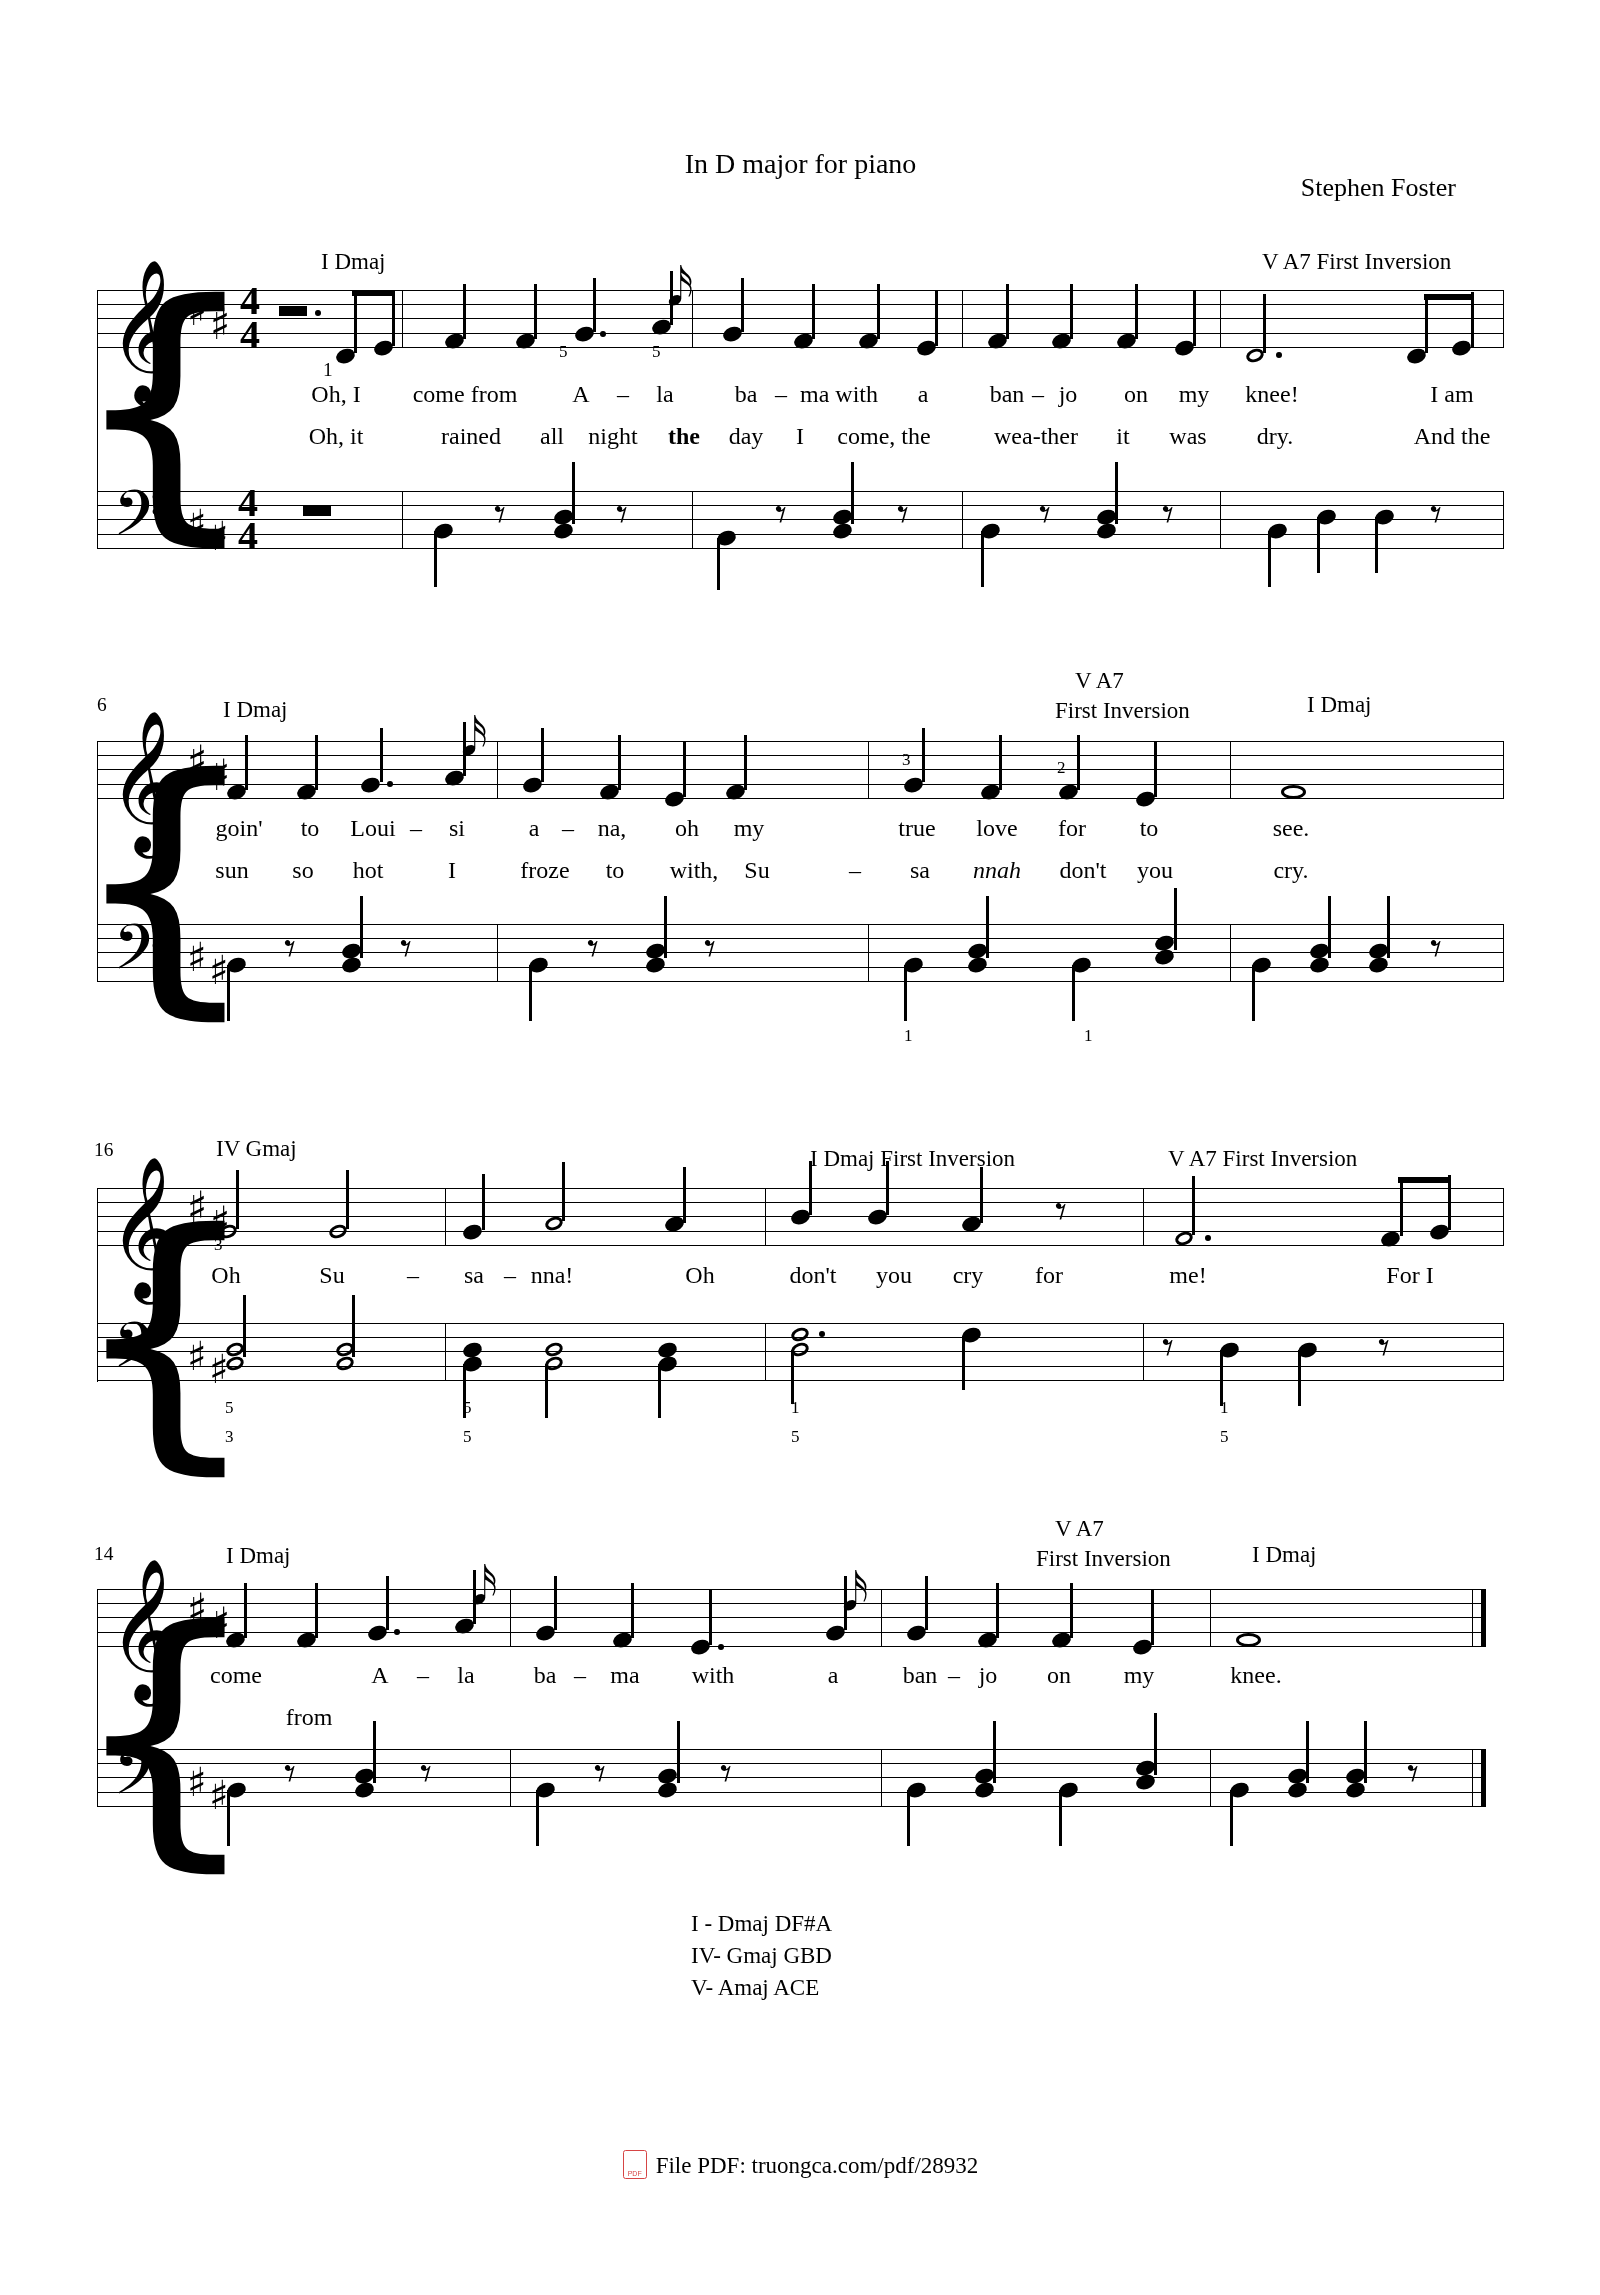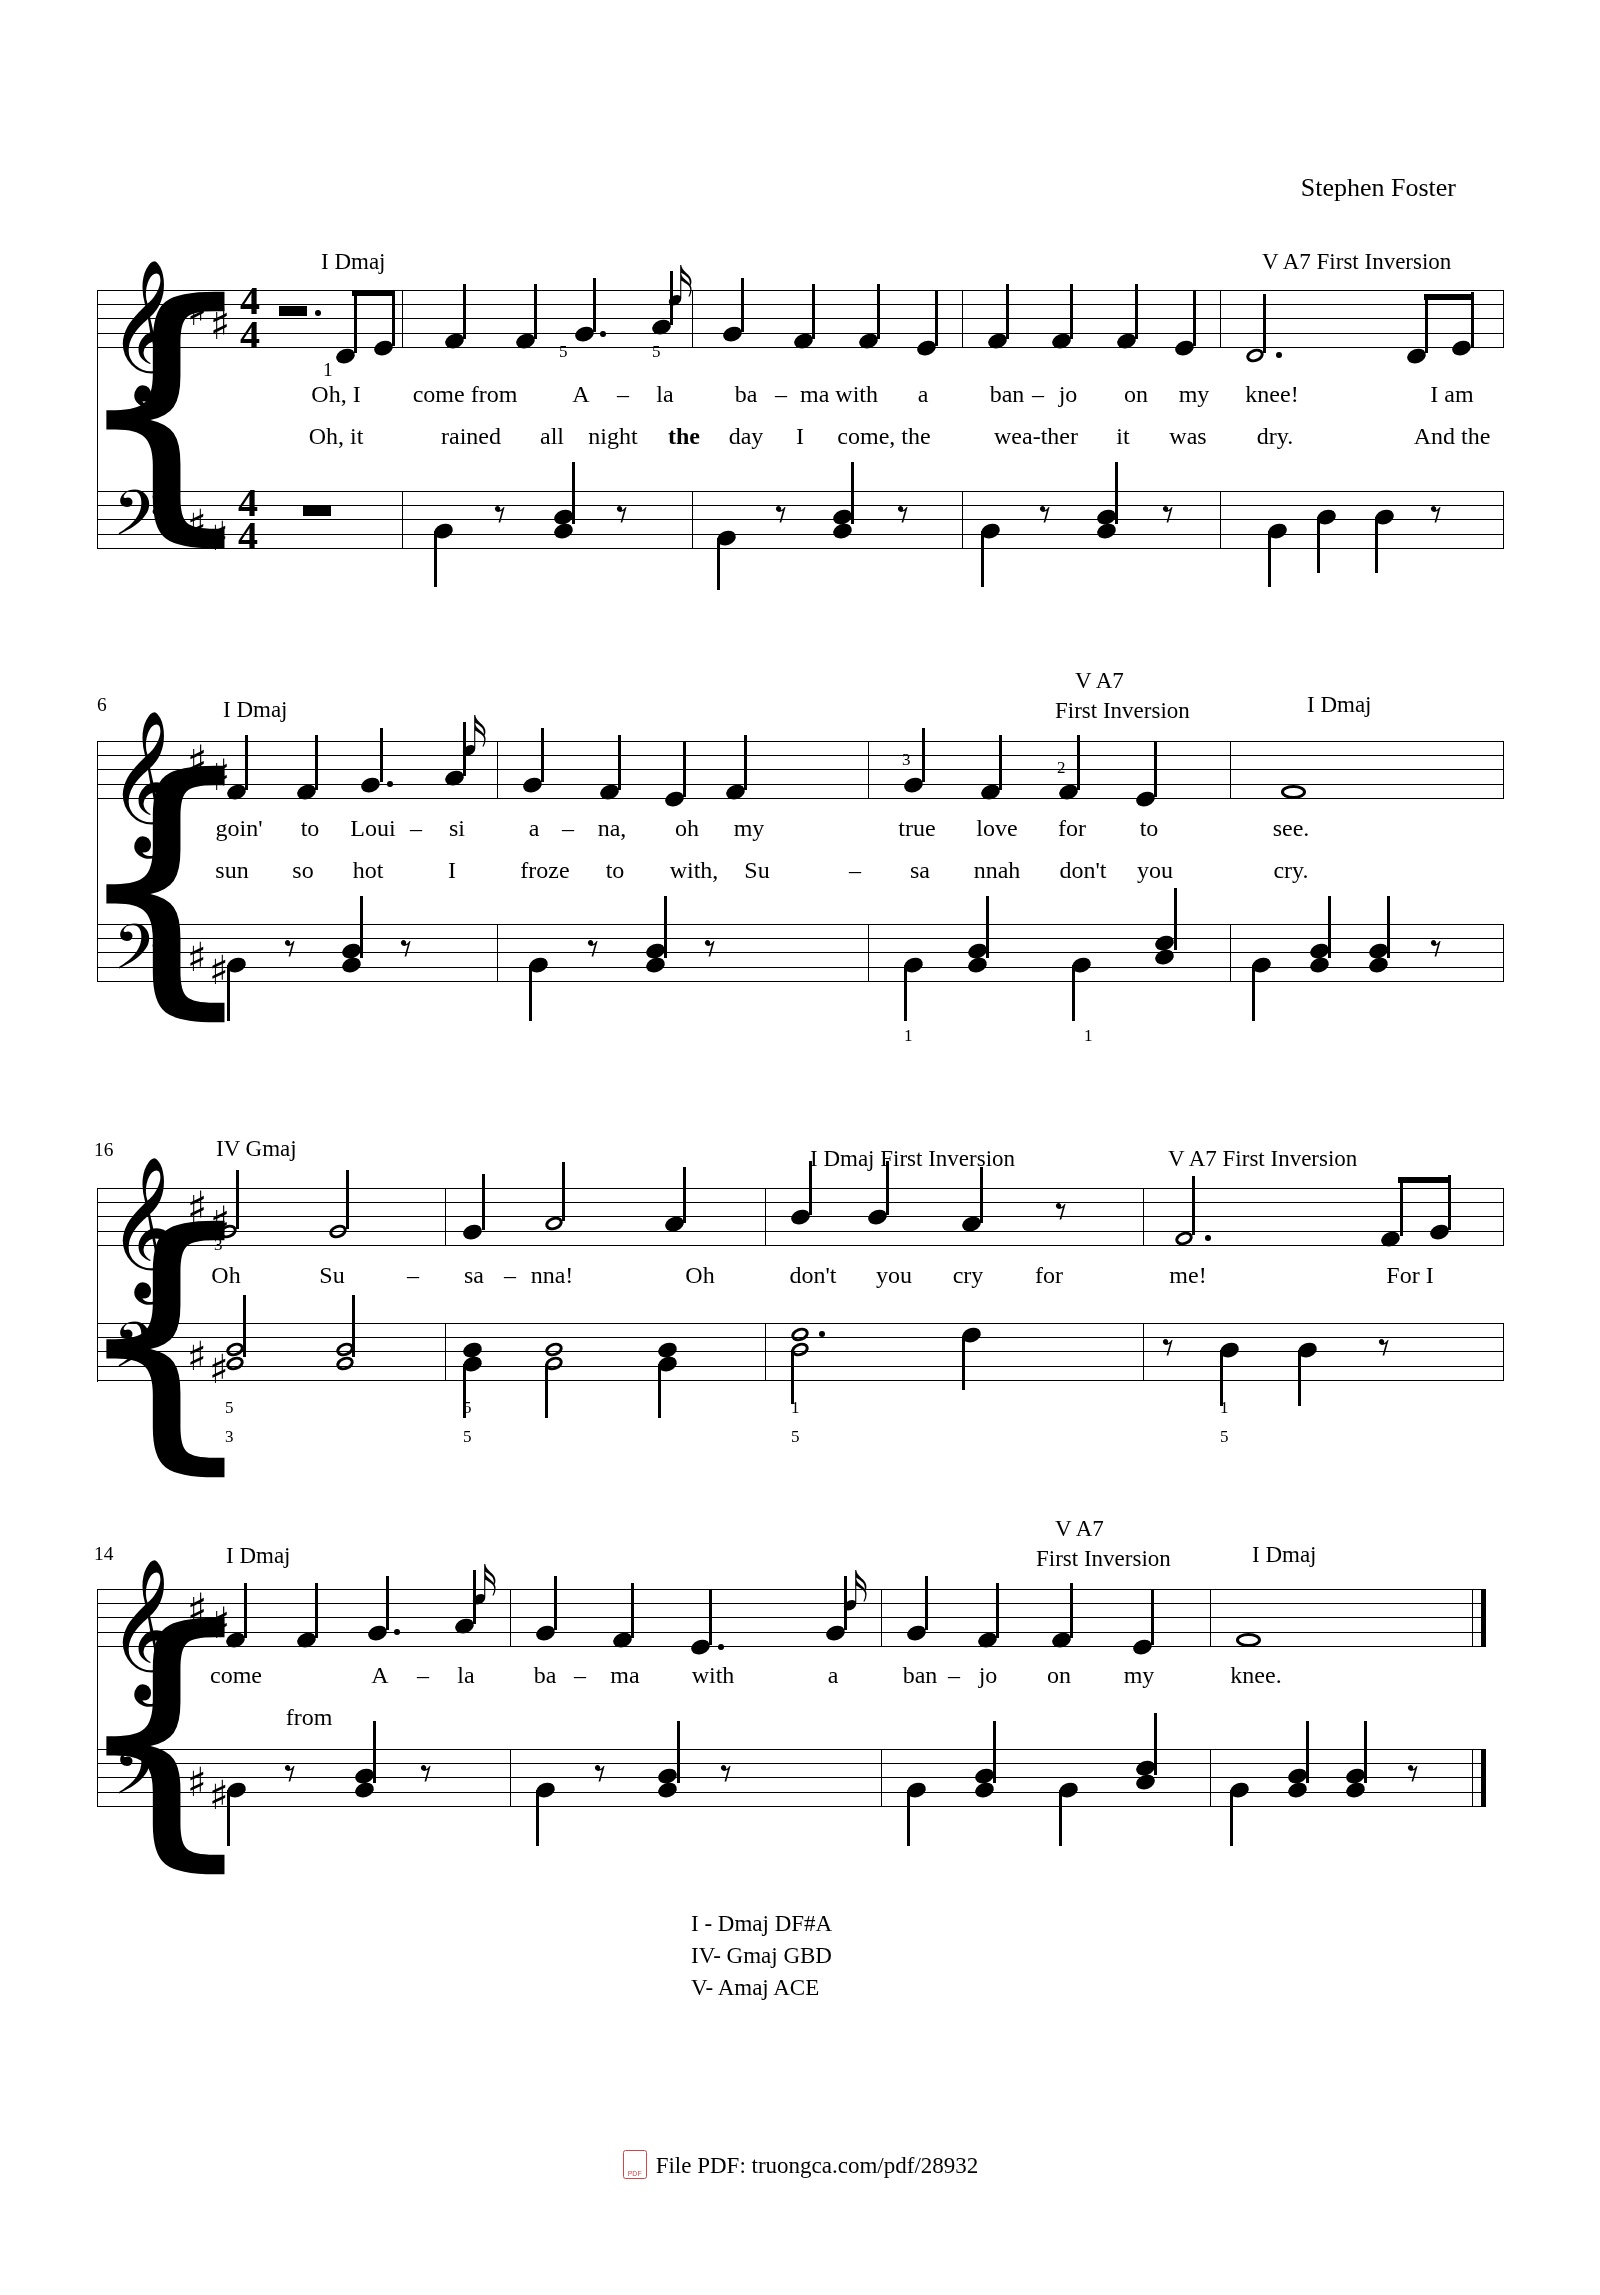--- a/index.html
+++ b/index.html
@@ -97,20 +97,21 @@
     content:"PDF"; position:absolute; left:0; right:0; bottom:1.3px;
     font-size:7px; color:#d64545; text-align:center;
     font-family:"Liberation Sans", sans-serif;
   }
 </style>
 </head>
 <body>
 
 <div class="page">
 
+  <div class="subtitle">In D major for piano</div>
   <div class="composer">Stephen Foster</div>
 
   <div class="system" style="top:0;height:581px;">
 
     <div class="chordlabel" style="left:321px; top:249px;">I Dmaj</div>
     <div class="chordlabel" style="left:1262px; top:249px;">V A7 First Inversion</div>
 
     <div class="measnum" style="left:323px; top:359px;">1</div>
 
     <div class="glyph" style="left:77px; top:268px; font-size:278px; transform:scaleX(1.1);">{</div>
@@ -345,21 +346,21 @@
       <span style="left:232px;">sun</span>
       <span style="left:303px;">so</span>
       <span style="left:368px;">hot</span>
       <span style="left:452px;">I</span>
       <span style="left:545px;">froze</span>
       <span style="left:615px;">to</span>
       <span style="left:694px;">with,</span>
       <span style="left:757px;">Su</span>
       <span style="left:855px;">–</span>
       <span style="left:920px;">sa</span>
-      <span style="left:997px;">nnah</span>
+      <span style="left:997px;font-style:italic;">nnah</span>
       <span style="left:1083px;">don't</span>
       <span style="left:1155px;">you</span>
       <span style="left:1291px;">cry.</span>
     </div>
 
     <div class="stafflines" style="left:97px; top:924px; width:1407px; height:58px;">
       <i style="top:0px"></i>
         <i style="top:14px"></i>
         <i style="top:28px"></i>
         <i style="top:43px"></i>

